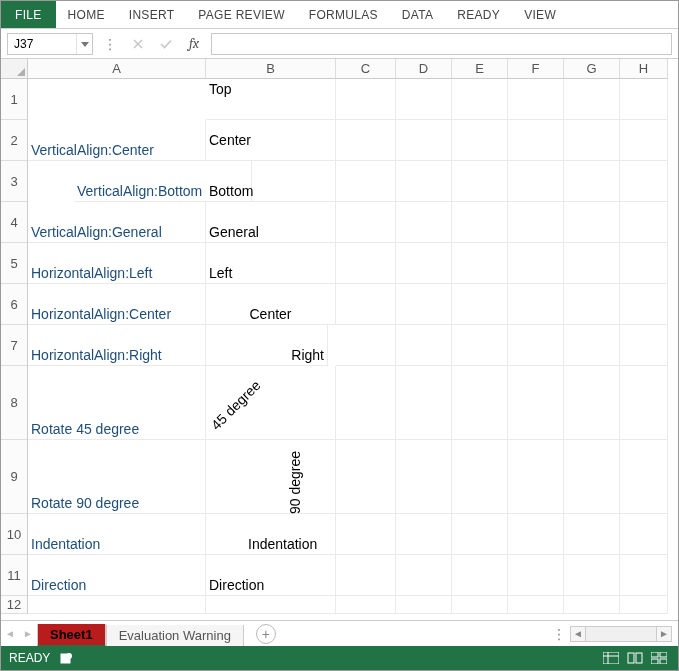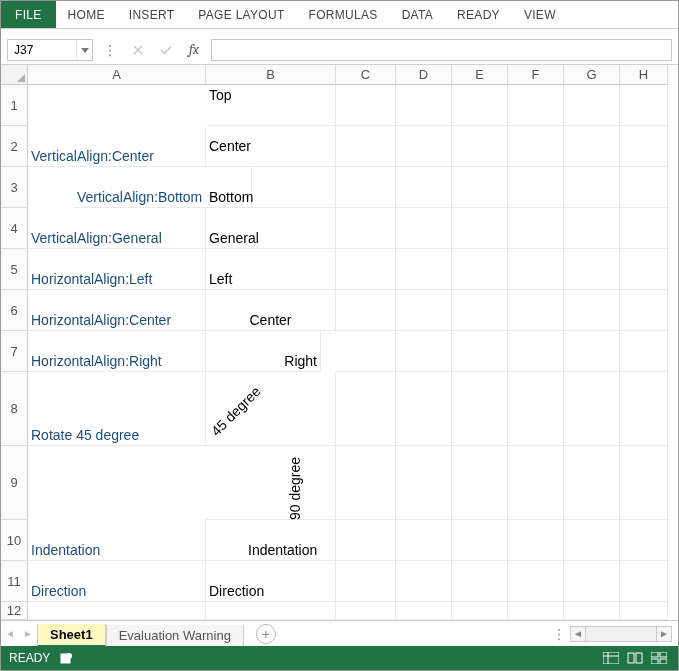--- a/index.html
+++ b/index.html
@@ -5,21 +5,21 @@
   * { box-sizing: border-box; }
   html, body { margin: 0; padding: 0; font-family: "Segoe UI", Arial, sans-serif; font-size: 14px; background: #fff; }
   .app { width: 679px; height: 671px; border: 1px solid #999; display: flex; flex-direction: column; overflow: hidden; }
 
   
   .ribbon { background: #fff; display: flex; align-items: stretch; height: 28px; border-bottom: 1px solid #d0d0d0; padding-left: 0; }
   .ribbon .tab { padding: 0 12px; display: flex; align-items: center; font-size: 12px; color: #444; cursor: pointer; letter-spacing: 0.3px; }
   .ribbon .tab.file { background: #217346; color: #fff; font-weight: normal; padding: 0 14px; }
 
   
-  .fbar { display: flex; align-items: center; height: 30px; border-bottom: 1px solid #d0d0d0; background: #fff; padding: 3px 6px; gap: 6px; margin-top: 6px; }
+  .fbar { display: flex; align-items: center; height: 30px; border-bottom: 1px solid #d0d0d0; background: #fff; padding: 3px 6px; gap: 6px; }
   .namebox-wrap { display: flex; align-items: center; border: 1px solid #c8c8c8; height: 22px; }
   .namebox { width: 68px; height: 20px; border: none; outline: none; font-size: 12px; padding: 0 6px; }
   .namebox-dd { width: 16px; height: 20px; display:flex; align-items:center; justify-content:center; border-left:1px solid #e4e4e4; color:#777; }
   .fbar .fx-btn { width: 22px; height: 20px; display:flex; align-items:center; justify-content:center; color:#bcbcbc; font-style: italic; }
   .fbar .fx-btn.fx { color:#555; font-style: italic; font-family: "Cambria", serif; }
   .fbar .formula-input { flex:1; height:22px; border:1px solid #c8c8c8; outline:none; padding:0 6px; font-size:12px; }
   .dots { color:#888; font-size:14px; padding:0 4px; }
 
   
   .grid-wrap { flex:1; overflow:hidden; position:relative; background:#fff; }
@@ -32,21 +32,21 @@
   .cells { position:absolute; left:27px; top:20px; right:0; bottom:0; }
   .cell { position:absolute; border-right:1px solid #eaeaea; border-bottom:1px solid #eaeaea; font-size:14px; color:#000; display:flex; overflow:visible; padding:2px 3px; white-space:nowrap; }
   .cell.link { color:#1f4e79; }
   .cell .rot45 { transform: rotate(-45deg); transform-origin: bottom left; display:inline-block; position:relative; left:10px; top:-4px; }
   .cell .rot90 { transform: rotate(-90deg); transform-origin: center; display:inline-block; position:relative; }
 
   
   .tabbar { height: 26px; background:#fff; border-top:1px solid #ccc; display:flex; align-items:center; }
   .tabbar .nav-btn { width:18px; height:100%; display:flex; align-items:center; justify-content:center; color:#bbb; font-size:10px; }
   .tabbar .sheets { display:flex; height:100%; align-items:flex-end; }
-  .sheet-tab { border:1px solid #ccc; border-top:none; padding:3px 12px; font-size:13px; background:#fef9c3; margin-bottom:-1px; cursor:pointer; }
+  .sheet-tab { border:1px solid #ccc; border-top:none; padding:3px 12px; font-size:13px; background:#b91c1c; margin-bottom:-1px; cursor:pointer; }
   .sheet-tab.active { border-bottom:2px solid #217346; font-weight:600; }
   .sheet-tab:not(.active) { background:#f5f5f5; color:#555; border-bottom:1px solid #ccc; }
   .tabbar .addsheet { margin-left:12px; width:20px; height:20px; border:1px solid #bbb; border-radius:50%; display:flex; align-items:center; justify-content:center; color:#888; font-size:14px; }
   .tabbar .spacer { flex:1; }
   .tabbar .hscroll { display:flex; align-items:center; gap:0; padding-right:6px; height:100%; }
   .hscroll .arrow { width:16px; height:16px; display:flex; align-items:center; justify-content:center; color:#888; border:1px solid #ccc; font-size:10px; background:#f5f5f5; }
   .hscroll .track { width:70px; height:16px; background:#f0f0f0; border-top:1px solid #ccc; border-bottom:1px solid #ccc; }
 
   
   .statusbar { height:24px; background:#217346; color:#fff; display:flex; align-items:center; font-size:12px; padding:0 8px; gap:10px; }
@@ -57,21 +57,21 @@
   .record-icon svg rect, .record-icon svg circle { fill: #fff; }
 </style>
 </head>
 <body>
 <div class="app">
 
   <div class="ribbon" id="ribbon">
       <div class="tab file">FILE</div>
       <div class="tab">HOME</div>
       <div class="tab">INSERT</div>
-      <div class="tab">PAGE LAYOUT</div>
+      <div class="tab">PAGE REVIEW</div>
       <div class="tab">FORMULAS</div>
       <div class="tab">DATA</div>
       <div class="tab">READY</div>
       <div class="tab">VIEW</div>
     </div>
 
   <div class="fbar">
     <div class="namebox-wrap">
       <input class="namebox" value="J37" style="">
       <div class="namebox-dd">
@@ -163,37 +163,38 @@
         <div class="cell" style="left: 592px; top: 164px; width: 48px; height: 41px;"></div>
         <div class="cell link" style="left: 0px; top: 205px; width: 178px; height: 41px; align-items: flex-end;">HorizontalAlign:Center</div>
         <div class="cell" style="left: 178px; top: 205px; width: 130px; height: 41px; align-items: flex-end; justify-content: center;">Center</div>
         <div class="cell" style="left: 308px; top: 205px; width: 60px; height: 41px;"></div>
         <div class="cell" style="left: 368px; top: 205px; width: 56px; height: 41px;"></div>
         <div class="cell" style="left: 424px; top: 205px; width: 56px; height: 41px;"></div>
         <div class="cell" style="left: 480px; top: 205px; width: 56px; height: 41px;"></div>
         <div class="cell" style="left: 536px; top: 205px; width: 56px; height: 41px;"></div>
         <div class="cell" style="left: 592px; top: 205px; width: 48px; height: 41px;"></div>
         <div class="cell link" style="left: 0px; top: 246px; width: 178px; height: 41px; align-items: flex-end;">HorizontalAlign:Right</div>
-        <div class="cell" style="left: 163px; top: 246px; width: 130px; height: 41px; align-items: flex-end; justify-content: flex-end;">Right</div>
+        <div class="cell" style="left: 170px; top: 246px; width: 130px; height: 41px; align-items: flex-end; justify-content: flex-end;">Right</div>
         <div class="cell" style="left: 308px; top: 246px; width: 60px; height: 41px;"></div>
         <div class="cell" style="left: 368px; top: 246px; width: 56px; height: 41px;"></div>
         <div class="cell" style="left: 424px; top: 246px; width: 56px; height: 41px;"></div>
         <div class="cell" style="left: 480px; top: 246px; width: 56px; height: 41px;"></div>
         <div class="cell" style="left: 536px; top: 246px; width: 56px; height: 41px;"></div>
         <div class="cell" style="left: 592px; top: 246px; width: 48px; height: 41px;"></div>
         <div class="cell link" style="left: 0px; top: 287px; width: 178px; height: 74px; align-items: flex-end;">Rotate 45 degree</div>
         <div class="cell" style="left: 178px; top: 287px; width: 130px; height: 74px; align-items: flex-end;">
           <span class="rot45">45 degree</span>
         </div>
         <div class="cell" style="left: 308px; top: 287px; width: 60px; height: 74px;"></div>
         <div class="cell" style="left: 368px; top: 287px; width: 56px; height: 74px;"></div>
         <div class="cell" style="left: 424px; top: 287px; width: 56px; height: 74px;"></div>
         <div class="cell" style="left: 480px; top: 287px; width: 56px; height: 74px;"></div>
         <div class="cell" style="left: 536px; top: 287px; width: 56px; height: 74px;"></div>
         <div class="cell" style="left: 592px; top: 287px; width: 48px; height: 74px;"></div>
+        <div class="cell link" style="left: 0px; top: 361px; width: 178px; height: 74px; align-items: flex-end;">Rotate 90 degree</div>
         <div class="cell" style="left: 178px; top: 361px; width: 130px; height: 74px; align-items: center; justify-content: flex-end;">
           <span class="rot90" style="width: 74px; text-align: left;">90 degree</span>
         </div>
         <div class="cell" style="left: 308px; top: 361px; width: 60px; height: 74px;"></div>
         <div class="cell" style="left: 368px; top: 361px; width: 56px; height: 74px;"></div>
         <div class="cell" style="left: 424px; top: 361px; width: 56px; height: 74px;"></div>
         <div class="cell" style="left: 480px; top: 361px; width: 56px; height: 74px;"></div>
         <div class="cell" style="left: 536px; top: 361px; width: 56px; height: 74px;"></div>
         <div class="cell" style="left: 592px; top: 361px; width: 48px; height: 74px;"></div>
         <div class="cell link" style="left: 0px; top: 435px; width: 178px; height: 41px; align-items: flex-end;">Indentation</div>

